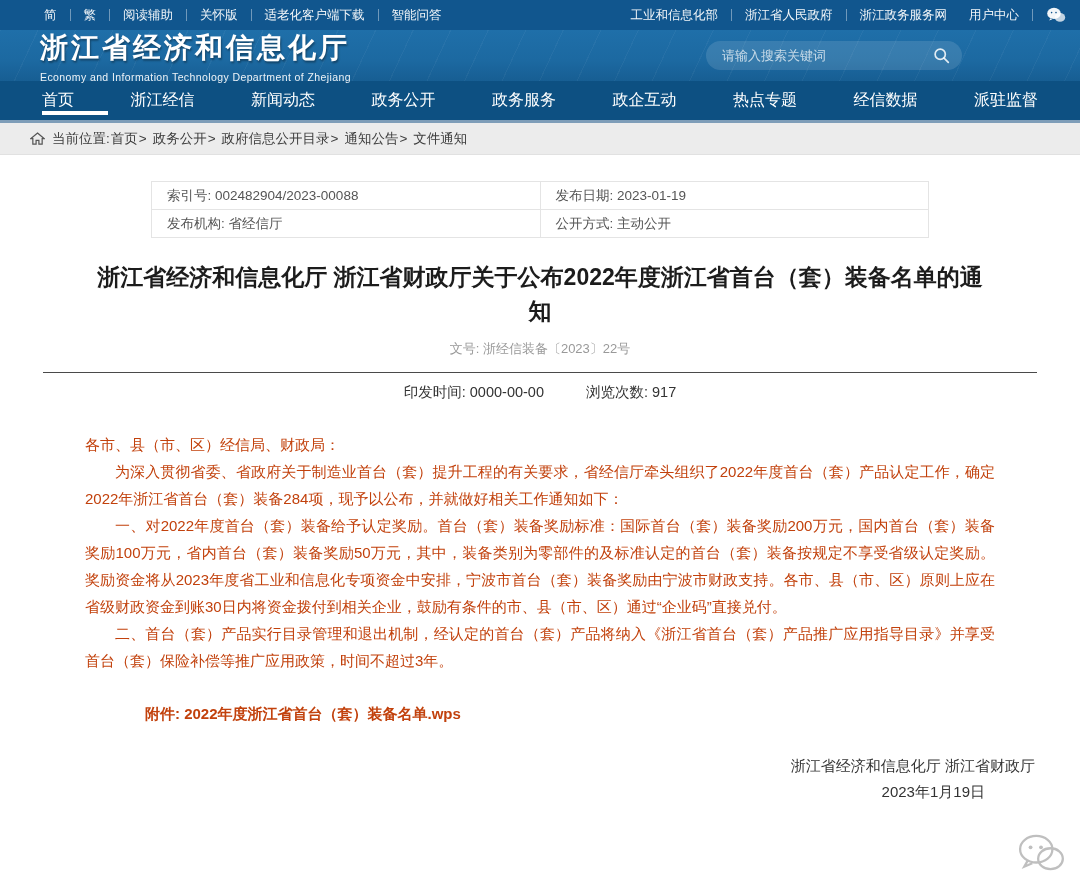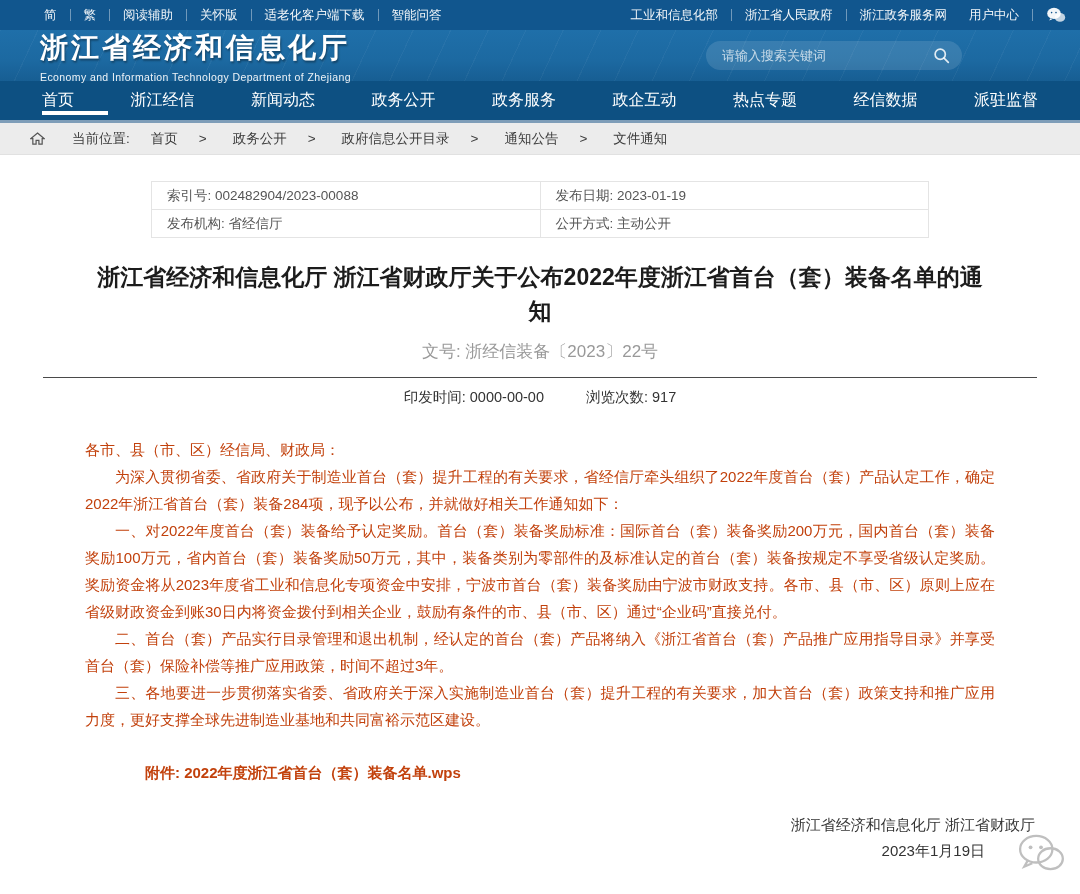--- a/index.html
+++ b/index.html
@@ -66,21 +66,21 @@
   }
   .nav-item.active::after {
     content: ""; position: absolute; left: 0; bottom: 5px;
     width: 66px; height: 4px; background: #fff;
   }
 
   
   .breadcrumb-bar {
     height: 32px; background: #ececec; border-bottom: 1px solid #e1e1e1;
     display: flex; align-items: center; padding: 0 30px;
-    color: #3c3c3c; font-size: 13.5px; gap: 20px;
+    color: #3c3c3c; font-size: 13.5px;
   }
   .home-icon { width: 15px; height: 14px; margin-right: 7px; }
   .crumb { cursor: pointer; }
   .crumb-sep { margin: 0 6px 0 1px; color: #3c3c3c; }
   .crumb-prefix { margin-right: 1px; }
 
   
   .content { position: relative; height: 717px; background: #fff; }
 
   table.meta-table {
@@ -89,21 +89,21 @@
   }
   table.meta-table td {
     border: 1px solid #e4e4e4; height: 28px; padding: 0 15px; background: #fff;
   }
 
   .doc-title {
     margin: 22px 88px 0; text-align: center;
     font-size: 23px; line-height: 34px; color: #1c1c1c; font-weight: bold;
   }
   .doc-number {
-    margin-top: 12px; text-align: center; font-size: 17px; color: #999;
+    margin-top: 12px; text-align: center; font-size: 13px; color: #999;
   }
   .divider {
     margin: 14px 43px 0; border: none; border-top: 1px solid #4a4a4a; height: 0;
   }
   .doc-meta {
     margin-top: 10px; display: flex; justify-content: center; gap: 42px;
     font-size: 14.5px; color: #333;
   }
 
   .doc-body {
@@ -237,21 +237,20 @@
     <div class="doc-meta">
       <span>印发时间: 0000-00-00</span>
       <span>浏览次数: 917</span>
     </div>
 
     <div class="doc-body">
       <p>各市、县（市、区）经信局、财政局：</p>
       <p class="indent">为深入贯彻省委、省政府关于制造业首台（套）提升工程的有关要求，省经信厅牵头组织了2022年度首台（套）产品认定工作，确定2022年浙江省首台（套）装备284项，现予以公布，并就做好相关工作通知如下：</p>
       <p class="indent">一、对2022年度首台（套）装备给予认定奖励。首台（套）装备奖励标准：国际首台（套）装备奖励200万元，国内首台（套）装备奖励100万元，省内首台（套）装备奖励50万元，其中，装备类别为零部件的及标准认定的首台（套）装备按规定不享受省级认定奖励。奖励资金将从2023年度省工业和信息化专项资金中安排，宁波市首台（套）装备奖励由宁波市财政支持。各市、县（市、区）原则上应在省级财政资金到账30日内将资金拨付到相关企业，鼓励有条件的市、县（市、区）通过“企业码”直接兑付。</p>
       <p class="indent">二、首台（套）产品实行目录管理和退出机制，经认定的首台（套）产品将纳入《浙江省首台（套）产品推广应用指导目录》并享受首台（套）保险补偿等推广应用政策，时间不超过3年。</p>
-      <p class="indent">三、各地要进一步贯彻落实省委、省政府关于深入实施制造业首台（套）提升工程的有关要求，加大首台（套）政策支持和推广应用力度，更好支撑全球先进制造业基地和共同富裕示范区建设。</p>
       <p class="attachment">附件: 2022年度浙江省首台（套）装备名单.wps</p>
     </div>
 
     <div class="signature">
       <div class="agency">浙江省经济和信息化厅 浙江省财政厅</div>
       <div class="date">2023年1月19日</div>
     </div>
 
     <div class="watermark">
       <span class="wechat-icon-large">

